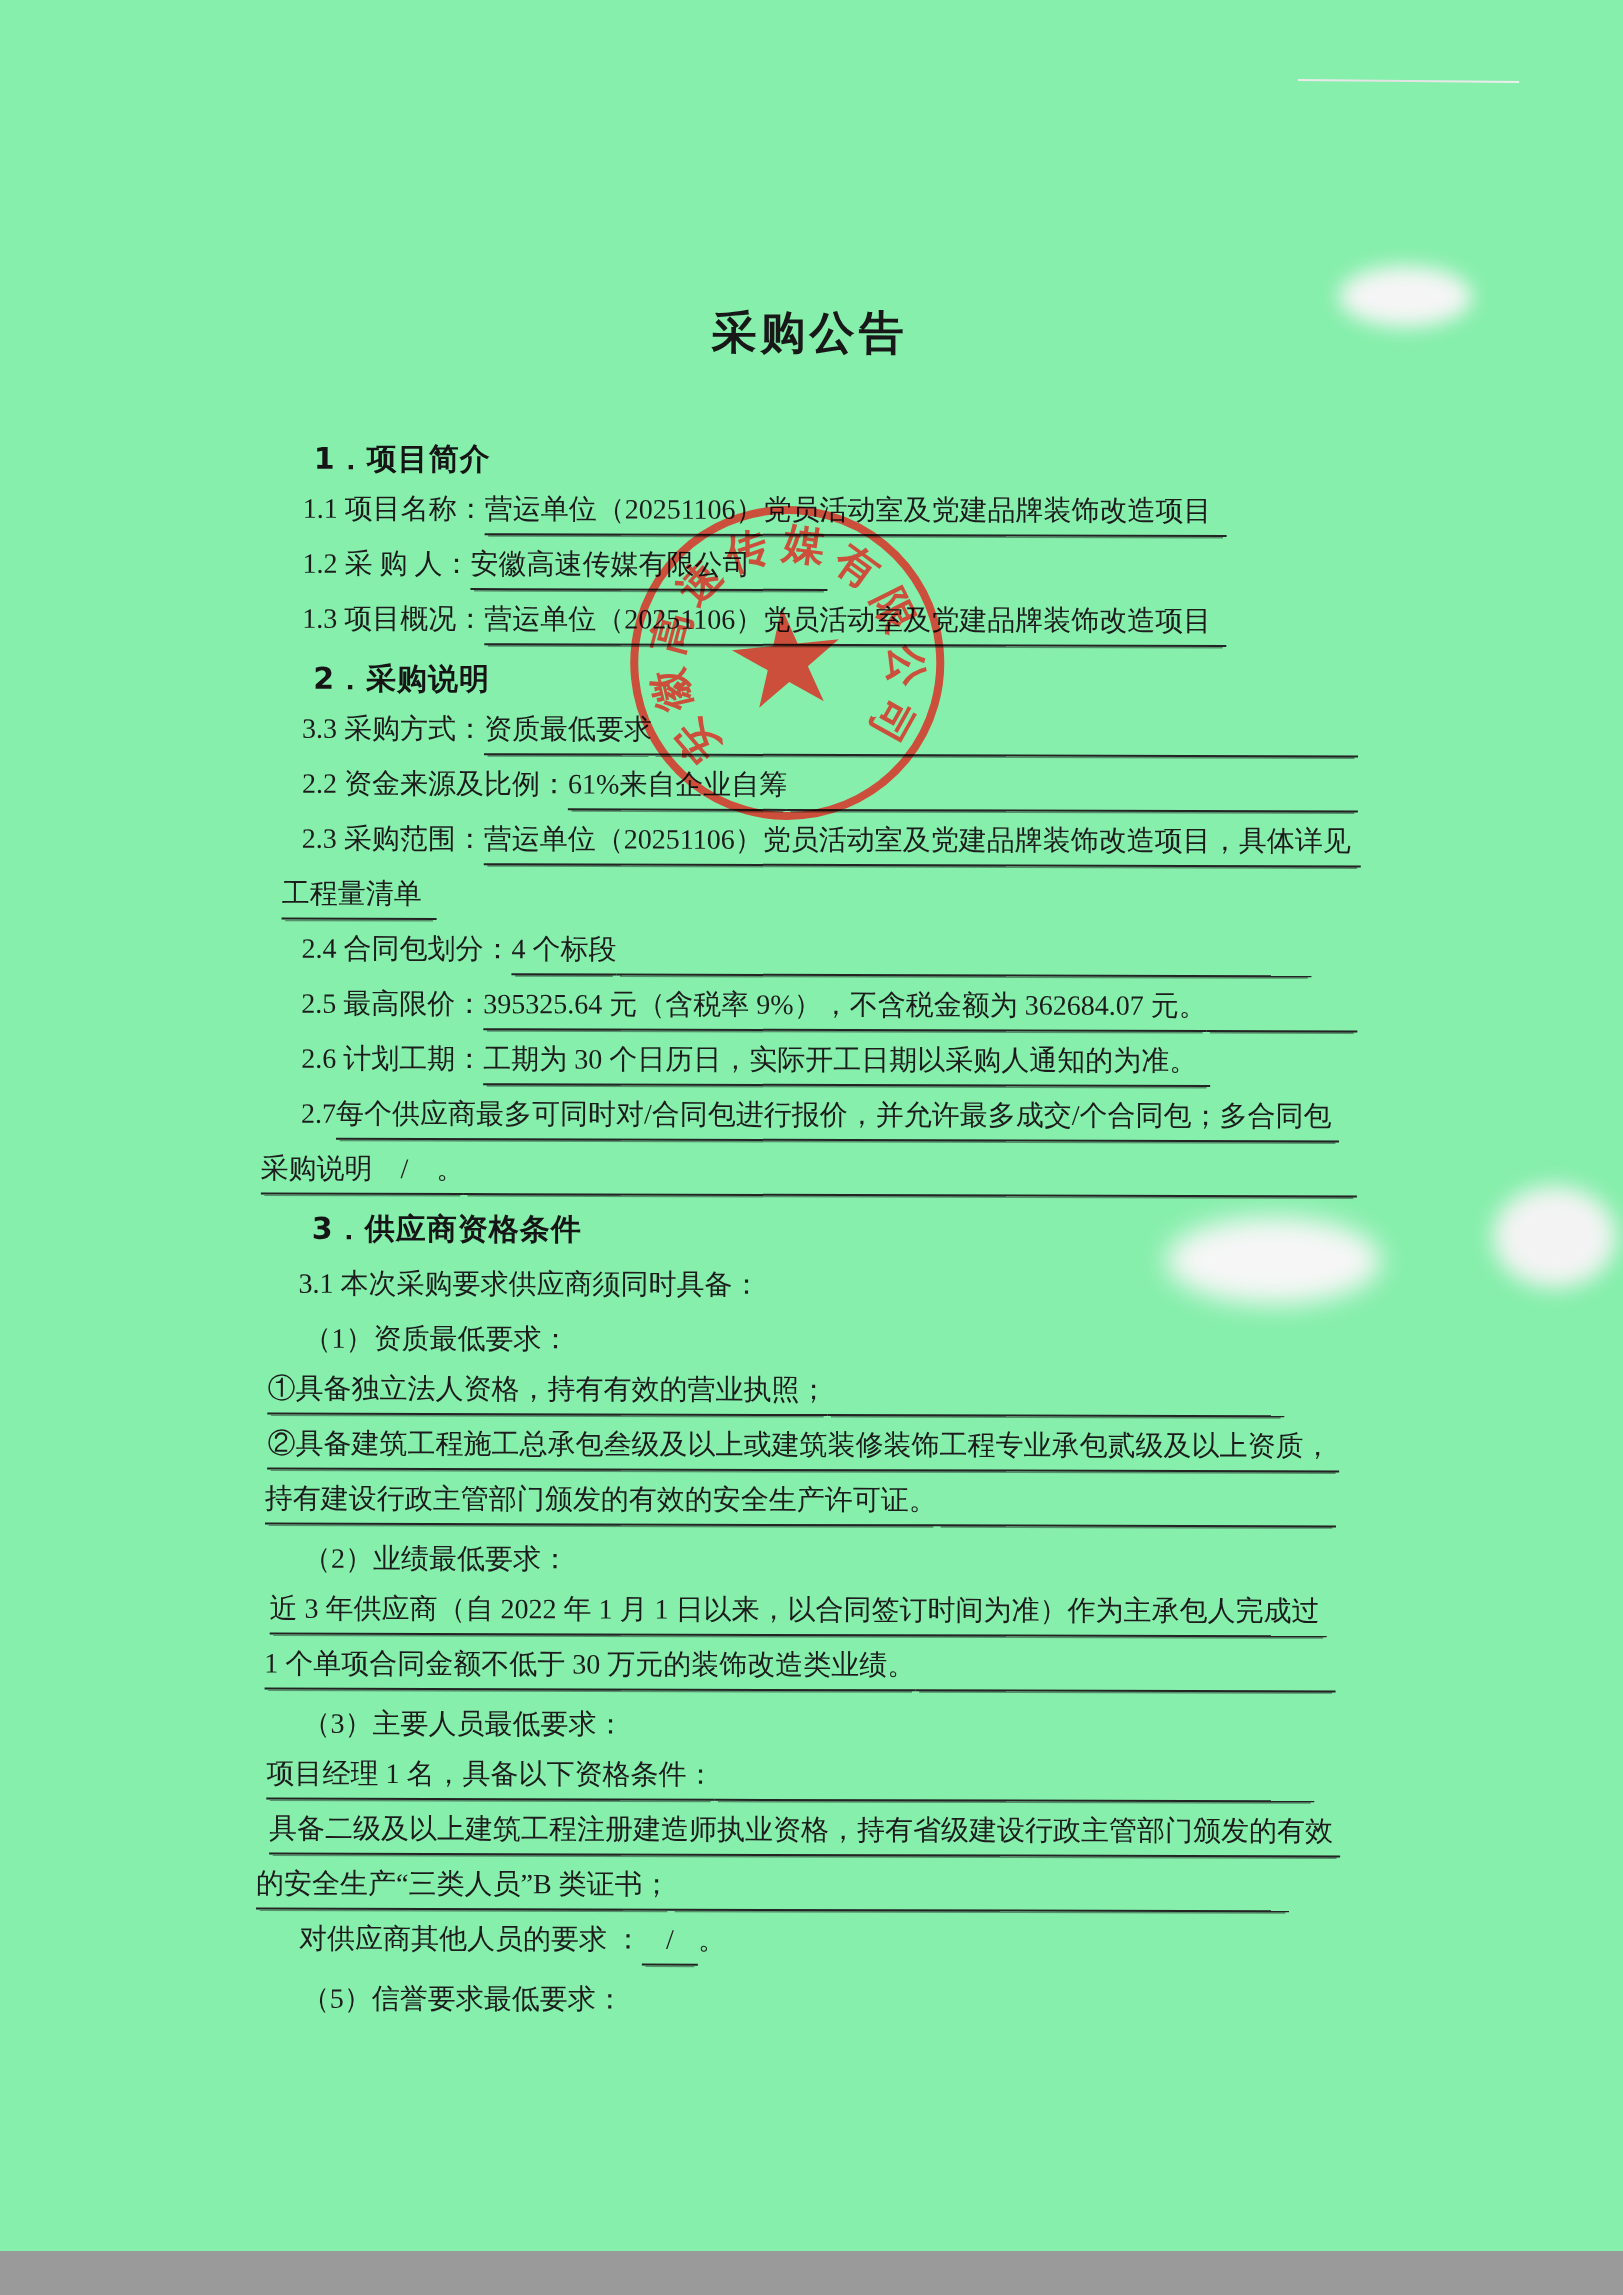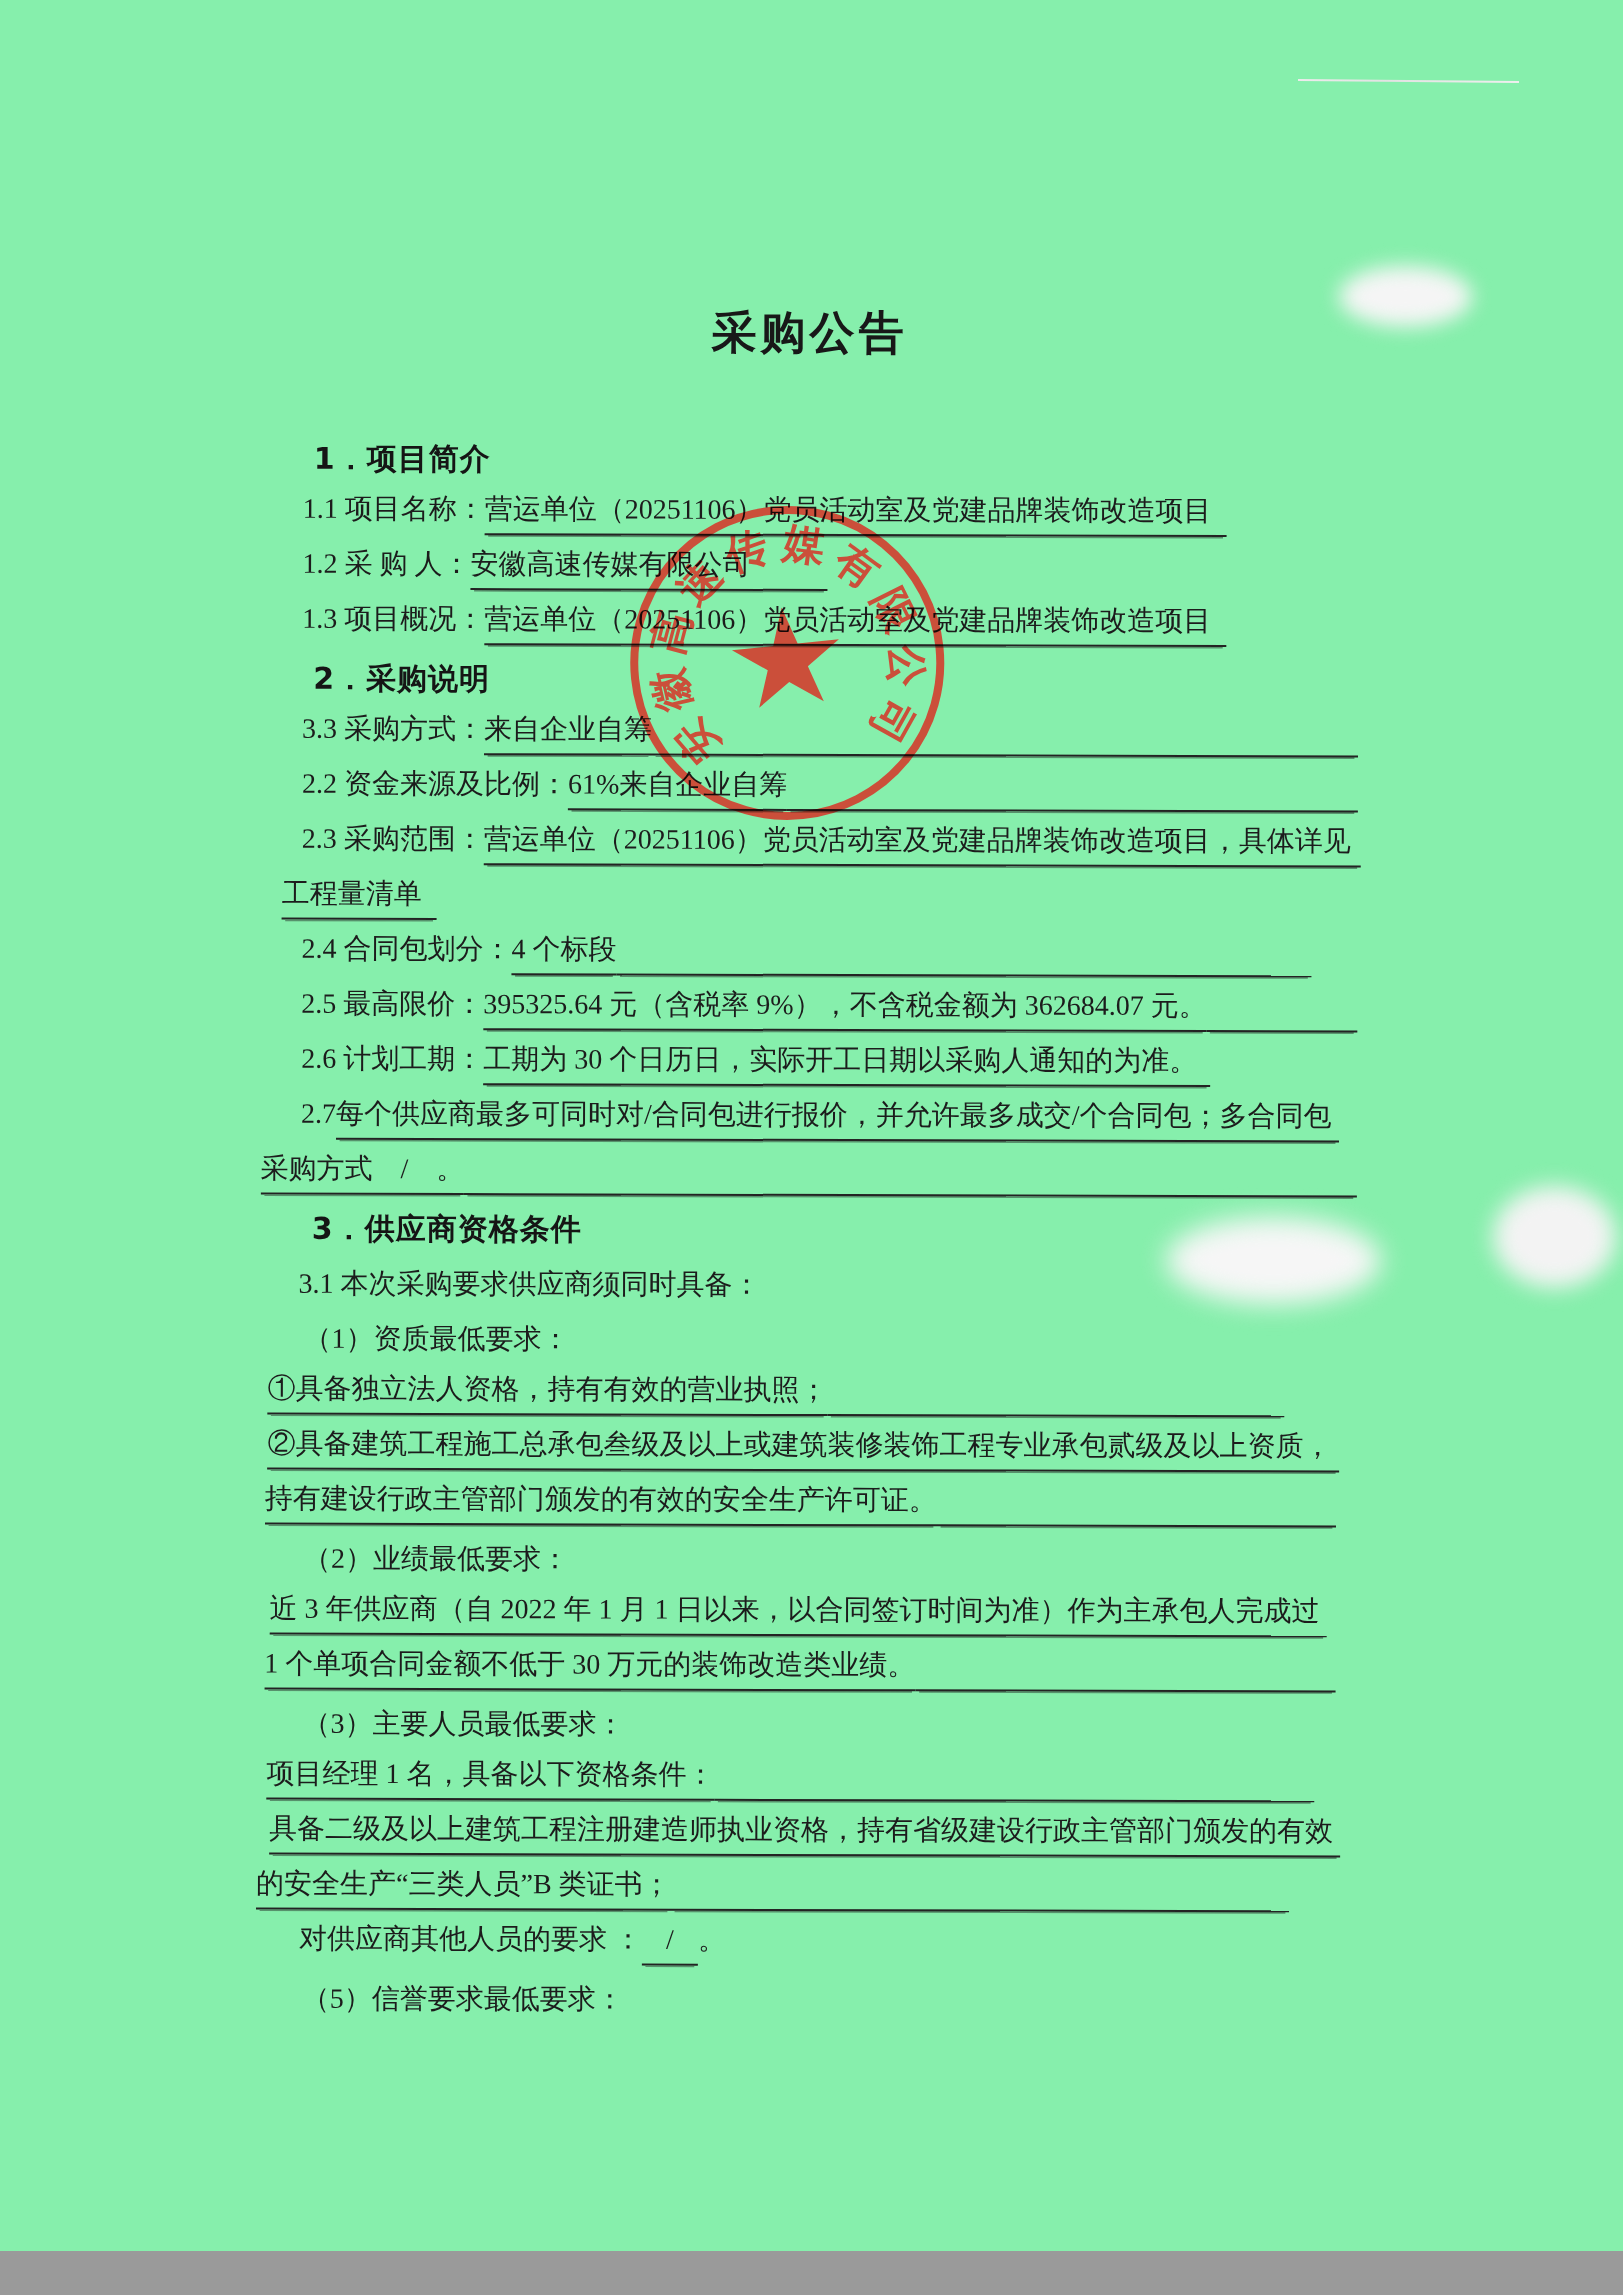--- a/index.html
+++ b/index.html
@@ -106,21 +106,21 @@
           </div>
           <div class="line item" style="padding-left: 43px;">
             <span class="lbl">1.3 项目概况：</span>
             <span class="u" style="padding-right: 15.3px;">营运单位（20251106）党员活动室及党建品牌装饰改造项目</span>
           </div>
           <div class="line h" style="padding-left: 54px;">
             <span>2．采购说明</span>
           </div>
           <div class="line item" style="padding-left: 43px;">
             <span class="lbl">3.3 采购方式：</span>
-            <span class="u">来自企业自筹</span>
+            <span class="u">资质最低要求</span>
             <span class="fill"></span>
           </div>
           <div class="line item" style="padding-left: 43px;">
             <span class="lbl">2.2 资金来源及比例：</span>
             <span class="u">61%来自企业自筹</span>
             <span class="fill"></span>
           </div>
           <div class="line item" style="padding-left: 43px;">
             <span class="lbl">2.3 采购范围：</span>
             <span class="u" style="padding-right: 10.2px;">营运单位（20251106）党员活动室及党建品牌装饰改造项目，具体详见</span>
@@ -140,21 +140,21 @@
           </div>
           <div class="line item" style="padding-left: 43px;">
             <span class="lbl">2.6 计划工期：</span>
             <span class="u" style="padding-right: 12.8px;">工期为 30 个日历日，实际开工日期以采购人通知的为准。</span>
           </div>
           <div class="line item" style="padding-left: 43px;">
             <span class="lbl">2.7 </span>
             <span class="u" style="padding-right: 7.7px;">每个供应商最多可同时对/合同包进行报价，并允许最多成交/个合同包；多合同包</span>
           </div>
           <div class="line cont" style="padding-left: 2.6px;">
-            <span class="u">采购方式　/　。</span>
+            <span class="u">采购说明　/　。</span>
             <span class="fill"></span>
           </div>
           <div class="line h" style="padding-left: 54px;">
             <span>3．供应商资格条件</span>
           </div>
           <div class="line plain" style="padding-left: 41px;">
             <span>3.1 本次采购要求供应商须同时具备：</span>
           </div>
           <div class="line plain" style="padding-left: 46px;">
             <span>（1）资质最低要求：</span>

